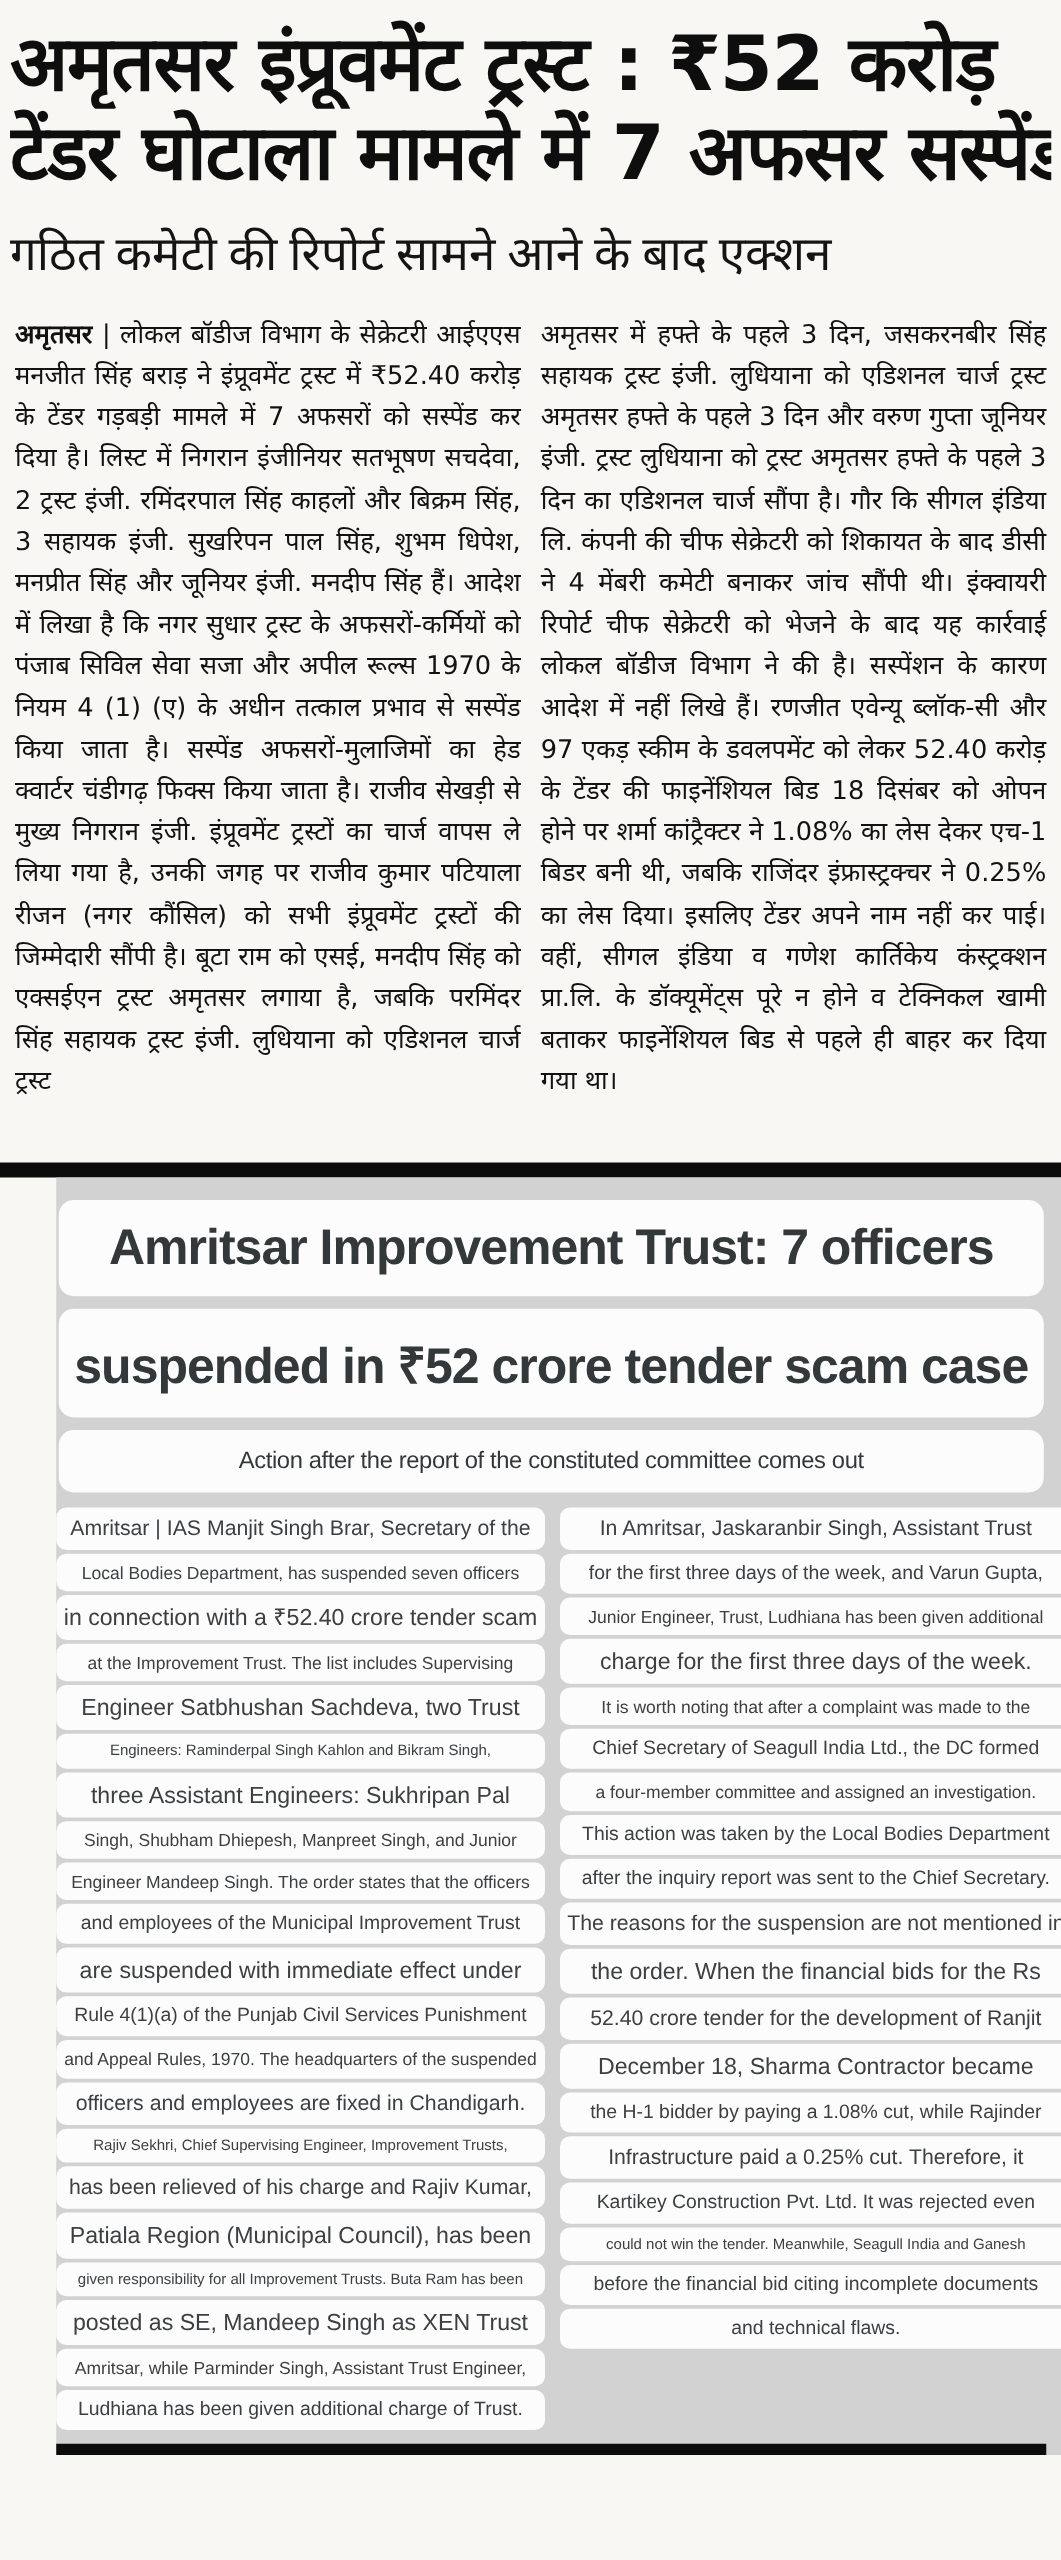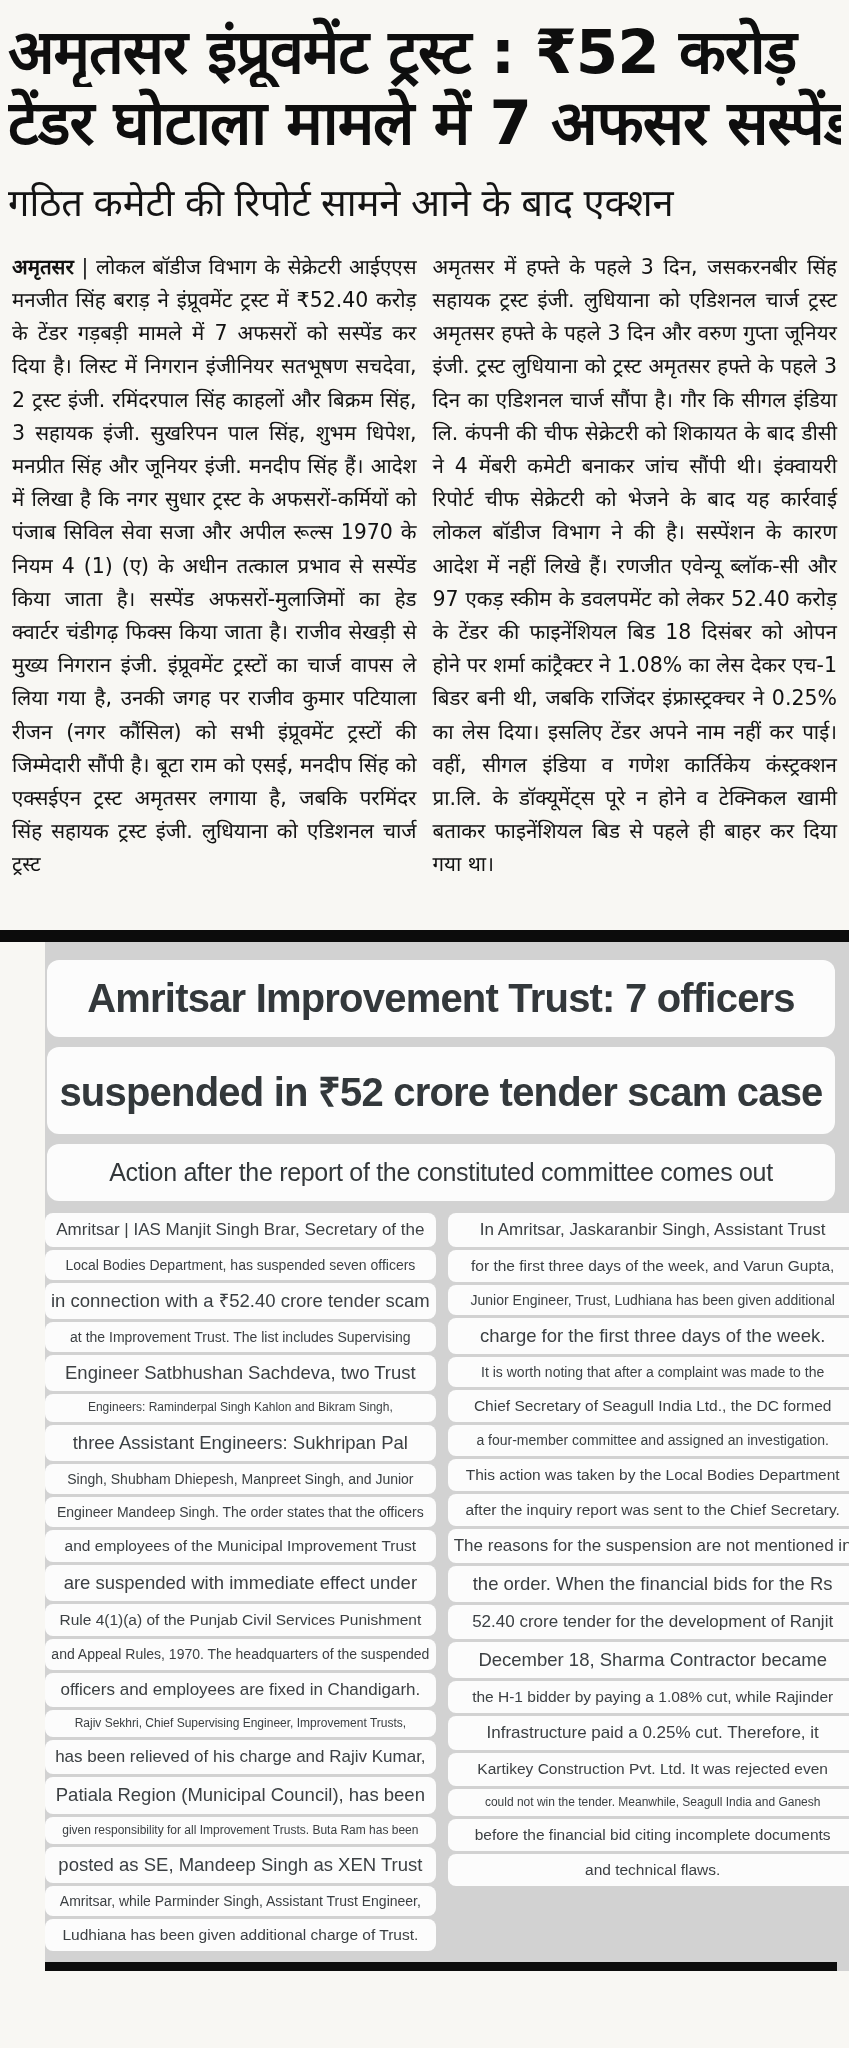--- a/index.html
+++ b/index.html
@@ -11,21 +11,21 @@
   }
   
   .hindi-section { padding:16px 8px 0 8px; color:#101010; }
   .hindi-headline {
     font-family:"DejaVu Sans", sans-serif;
     font-weight:700; font-size:61px; line-height:1.17;
     letter-spacing:-1px; white-space:nowrap; overflow:hidden;
     color:#0e0e0e;
   }
   .hindi-subheadline {
-    font-family:Liberation Sans, sans-serif;
+    font-family:Liberation Serif, serif;
     font-weight:500; font-size:38px; margin-top:16px;
     white-space:nowrap; overflow:hidden; color:#141414;
   }
   .hindi-cols {
     display:flex; gap:16px; margin-top:24px; padding:0 4px;
     font-family:"DejaVu Sans", sans-serif;
     font-size:20.5px; line-height:1.62; text-align:justify; color:#121212;
   }
   .hindi-col { flex:1 1 0; }
   .dateline { font-weight:700; }
@@ -40,21 +40,21 @@
   }
   .strip {
     background:#fcfcfc; border-radius:12px;
     margin:10px 2px; text-align:center; color:#33383b;
   }
   .strip.headline {
     font-size:40px; font-weight:600; letter-spacing:-0.8px;
     padding:16px 6px; white-space:nowrap; overflow:hidden;
   }
   .strip.subheadline {
-    font-size:25px; font-weight:500; letter-spacing:-0.3px;
+    font-size:19px; font-weight:500; letter-spacing:-0.3px;
     padding:14px 6px; white-space:nowrap; overflow:hidden;
   }
   .english-cols { display:flex; gap:12px; margin-top:12px; }
   .english-col { flex:1 1 0; display:flex; flex-direction:column; }
   .line-strip {
     background:#fcfcfc; border-radius:8px;
     margin-bottom:3px; padding:6px 6px;
     text-align:center; color:#3c4043; font-weight:500;
     white-space:nowrap; overflow:hidden; line-height:1.3;
   }

